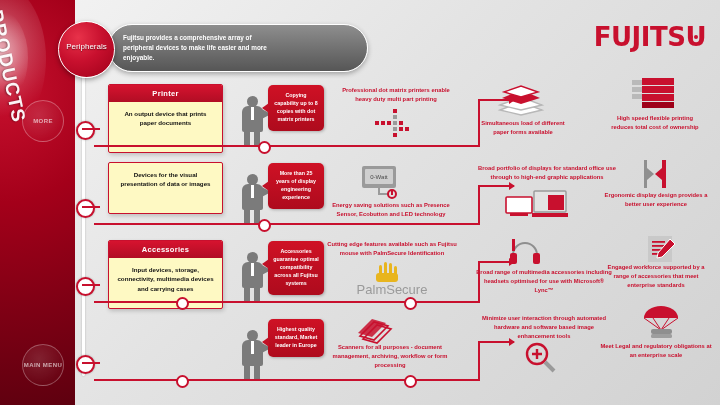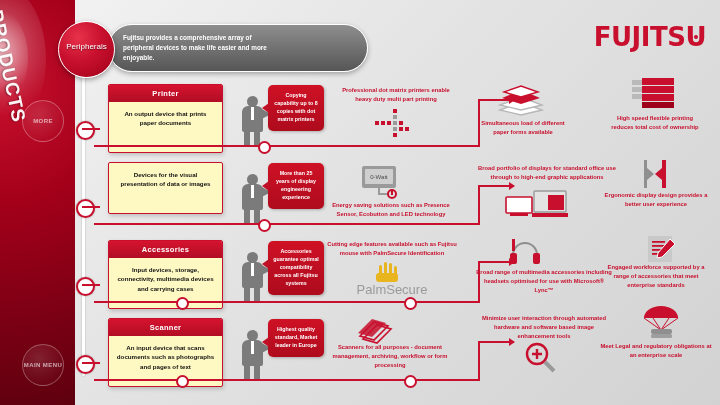--- a/index.html
+++ b/index.html
@@ -306,24 +306,20 @@
         <rect x="8" y="15" width="10" height="1.8"></rect>
           <rect x="8" y="19" width="8" height="1.8"></rect>
       </g>
       <path d="M26 5 L31 10 L18 23 L13 24 L14 19 Z" fill="#c8102e" stroke="#ffffff" stroke-width="1"></path>
     </svg>
     <div class="txt" style="left:509px;top:25px;width:110px">Engaged workforce supported by a range of accessories that meet enterprise standards</div>
   </div>
 
   <div class="row r4">
     <div class="connector"></div>
-    <div class="card">
-      <div class="card-hd">Scanner</div>
-      <div class="card-bd">An input device that scans documents such as photographs and pages of text</div>
-    </div>
     <div class="person">
       <div class="head"></div>
         <div class="body"></div>
         <div class="tie"></div>
       <div class="leg l"></div>
         <div class="leg r"></div>
         <div class="horn"></div>
     </div>
     <div class="callout">Highest quality standard, Market leader in Europe</div>
 

